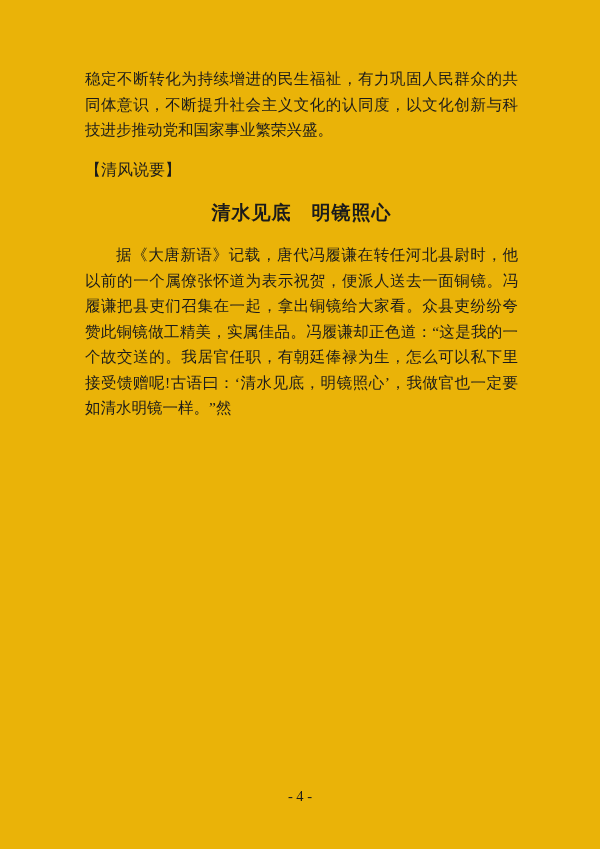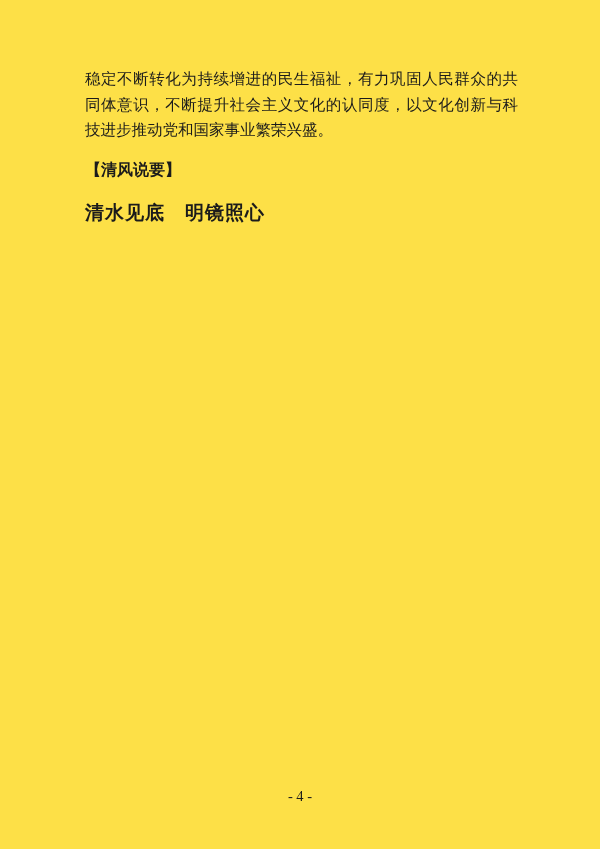--- a/index.html
+++ b/index.html
@@ -4,21 +4,21 @@
 <style>
   html, body {
     margin: 0;
     padding: 0;
     background: #ffffff;
   }
   .page {
     position: relative;
     width: 600px;
     height: 849px;
-    background: #fde047;
+    background: #eab308;
     box-sizing: border-box;
     padding: 66px 82px 0 85px;
     font-family: "Liberation Serif", "DejaVu Serif", serif;
     color: #1b1b1b;
     overflow: hidden;
   }
   .para {
     margin: 0;
     font-size: 15.5px;
     line-height: 25.5px;
@@ -26,28 +26,29 @@
     text-justify: inter-ideograph;
     text-indent: 2em;
     word-break: break-all;
   }
   .para.flush {
     text-indent: 0;
   }
   .section-header {
     margin: 14px 0 0 0;
     font-size: 16px;
-    font-weight: bold;
+    font-weight: normal;
     line-height: 25.5px;
     text-indent: 0;
   }
   .article-title {
     margin: 18px 0 16px 0;
     font-size: 19px;
     font-weight: bold;
+    text-align: center;
     letter-spacing: 1px;
     line-height: 26px;
   }
   .page-number {
     position: absolute;
     left: 0;
     right: 0;
     bottom: 44px;
     text-align: center;
     font-size: 14.5px;
@@ -60,16 +61,17 @@
 <div class="page">
 
   <p class="para flush">稳定不断转化为持续增进的民生福祉，有力巩固人民群众的共同体意识，不断提升社会主义文化的认同度，以文化创新与科技进步推动党和国家事业繁荣兴盛。</p>
 
 
   <h3 class="section-header">【清风说要】</h3>
 
   <h2 class="article-title">清水见底　明镜照心</h2>
 
 
+  <p class="para">据《大唐新语》记载，唐代冯履谦在转任河北县尉时，他以前的一个属僚张怀道为表示祝贺，便派人送去一面铜镜。冯履谦把县吏们召集在一起，拿出铜镜给大家看。众县吏纷纷夸赞此铜镜做工精美，实属佳品。冯履谦却正色道：“这是我的一个故交送的。我居官任职，有朝廷俸禄为生，怎么可以私下里接受馈赠呢!古语曰：‘清水见底，明镜照心’，我做官也一定要如清水明镜一样。”然</p>
 
   <div class="page-number">- 4 -</div>
 
 </div>
 
 </body></html>

